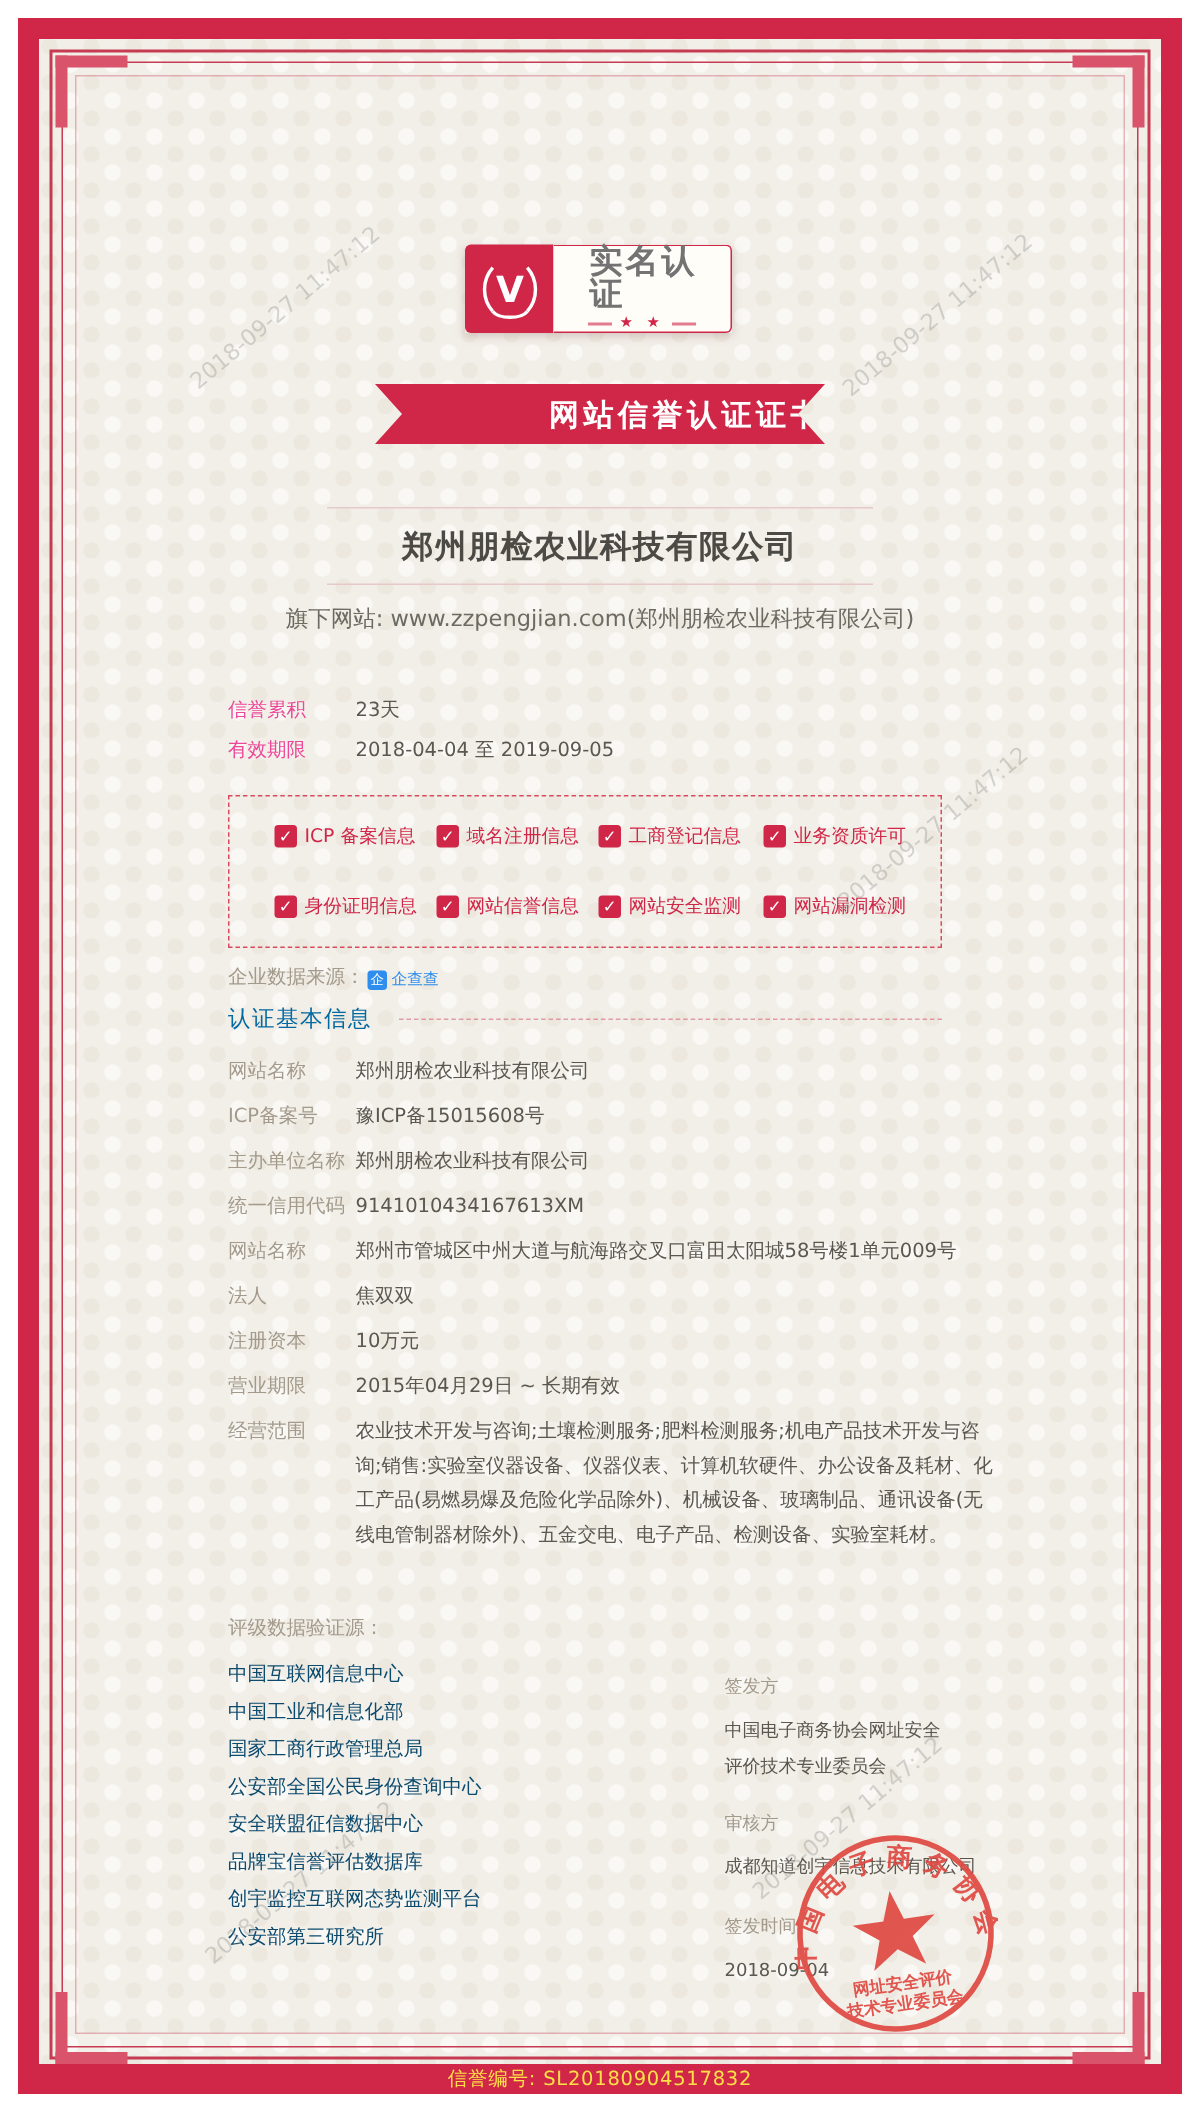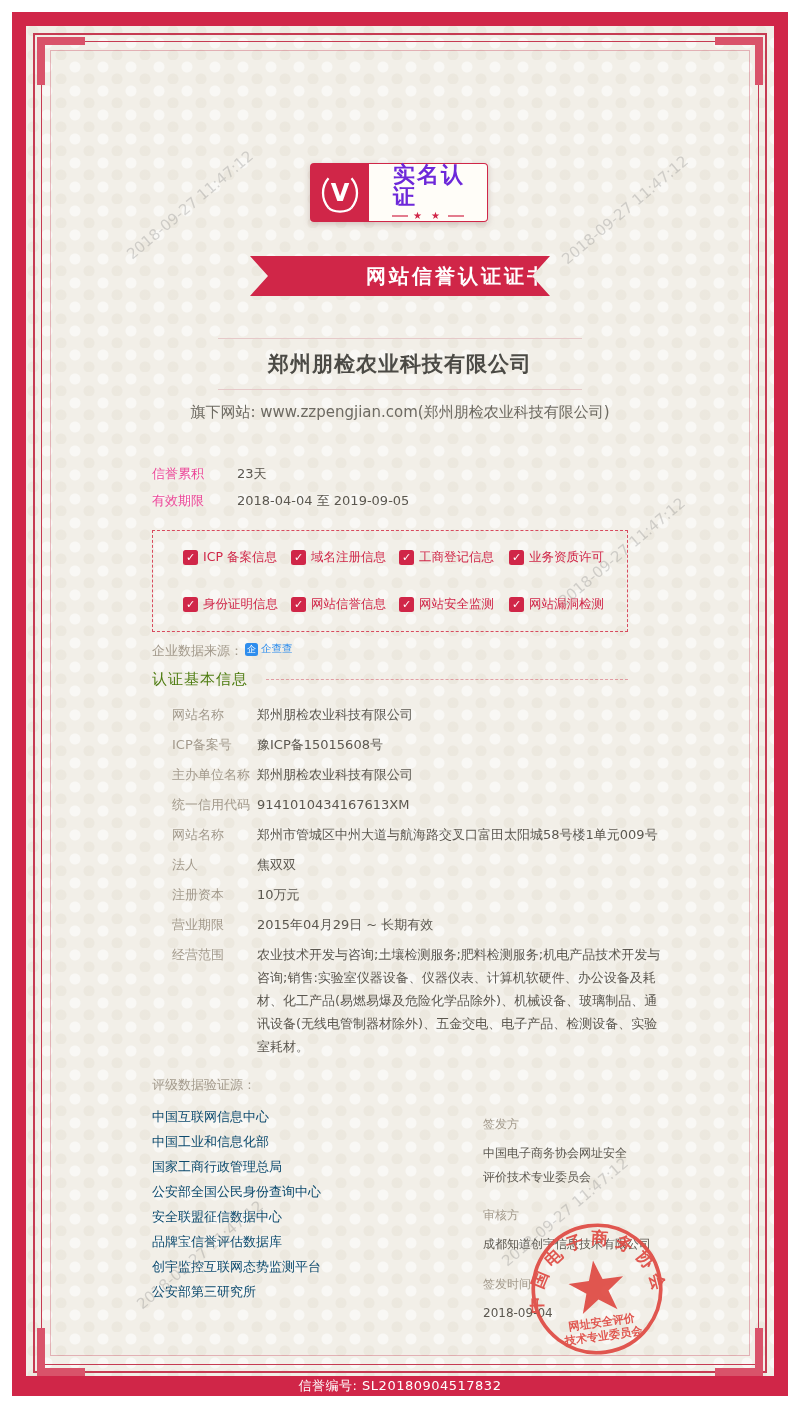--- a/index.html
+++ b/index.html
@@ -10,42 +10,42 @@
     background-image:
       radial-gradient(circle at 7px 7px, rgba(255,255,255,.55) 5px, rgba(255,255,255,0) 6px),
       radial-gradient(circle at 21px 19px, rgba(224,218,204,.32) 5px, rgba(0,0,0,0) 6px);
     background-size:28px 24px;}
   
   .band{position:absolute;background:#d02648;}
   .band-top{left:12px;top:12px;width:776px;height:14px;}
   .band-left{left:12px;top:12px;width:14px;height:1384px;}
   .band-right{left:774px;top:12px;width:14px;height:1384px;}
   .band-bottom{left:12px;top:1376px;width:776px;height:20px;display:flex;align-items:center;justify-content:center;}
-  .band-bottom .cert-no{color:#ffffff;font-size:13px;letter-spacing:.5px;}
+  .band-bottom .cert-no{color:#fde047;font-size:13px;letter-spacing:.5px;}
   
   .frame{position:absolute;pointer-events:none;}
   .frame-a{left:33px;top:33px;right:33px;bottom:33px;border:2px solid #c63b52;}
   .frame-b{left:41px;top:41px;right:41px;bottom:41px;border:1.5px solid #c63b52;}
   .frame-c{left:50px;top:50px;right:50px;bottom:50px;border:1px solid rgba(198,59,82,.35);}
   .corner{position:absolute;width:40px;height:40px;pointer-events:none;}
   .corner.tl{top:37px;left:37px;border-top:8px solid #d9536a;border-left:8px solid #d9536a;}
   .corner.tr{top:37px;right:37px;border-top:8px solid #d9536a;border-right:8px solid #d9536a;}
   .corner.bl{bottom:30px;left:37px;border-bottom:8px solid #d9536a;border-left:8px solid #d9536a;}
   .corner.br{bottom:30px;right:37px;border-bottom:8px solid #d9536a;border-right:8px solid #d9536a;}
   
   .wm{position:absolute;color:rgba(125,125,125,.30);font-size:15px;white-space:nowrap;
       transform:translate(-50%,-50%) rotate(-40deg);pointer-events:none;z-index:5;}
   
   .badge{position:absolute;left:310px;top:163px;width:178px;height:59px;display:flex;
          box-shadow:0 2px 6px rgba(150,110,110,.35);z-index:2;}
   .badge-left{width:59px;height:59px;background:#d02648;border-radius:4px 0 0 4px;
               display:flex;align-items:center;justify-content:center;}
   .badge-right{flex:1;background:#fffdf8;border:1.5px solid #d02648;border-left:none;
                border-radius:0 4px 4px 0;display:flex;flex-direction:column;align-items:center;justify-content:center;gap:3px;}
-  .badge-title{color:#6d28d9;font-size:22px;font-weight:bold;letter-spacing:2px;line-height:1;margin-left:24px;}
+  .badge-title{color:#737373;font-size:22px;font-weight:bold;letter-spacing:2px;line-height:1;margin-left:24px;}
   .star-row{display:flex;align-items:center;gap:5px;color:#d02648;}
   .star-row .dash{width:16px;height:1.5px;background:#d0264899;}
   .star-row .stars{font-size:10px;letter-spacing:3px;line-height:1;}
   
   .ribbon{position:absolute;left:250px;top:256px;width:300px;height:40px;background:#d02648;
           clip-path:polygon(0% 0%,100% 0%,94% 50%,100% 100%,0% 100%,6% 50%);
           display:flex;align-items:center;justify-content:flex-end;z-index:2;}
   .ribbon-title{color:#fff;font-size:20px;font-weight:bold;letter-spacing:3px;}
   
   .company-block{position:absolute;left:0;top:338px;width:800px;text-align:center;z-index:2;}
@@ -61,33 +61,33 @@
   .verify-box{position:absolute;left:152px;top:530px;width:476px;height:102px;
      border:1px dashed #d84a5e;box-sizing:border-box;z-index:2;
      display:grid;grid-template-columns:108px 108px 110px 116px;align-content:center;
      row-gap:30px;padding-left:30px;}
   .check-item{display:flex;align-items:center;gap:5px;}
   .checkbox{width:15px;height:15px;background:#d02648;border-radius:2.5px;color:#fff;
      font-size:11px;line-height:15px;text-align:center;flex:none;}
   .checkbox::after{content:"✓";}
   .check-label{color:#d02648;font-size:12.5px;white-space:nowrap;}
   
-  .data-source{position:absolute;left:152px;top:642px;display:flex;align-items:flex-start;font-size:13px;color:#a39a8c;z-index:2;font-family:Liberation Serif, serif;}
+  .data-source{position:absolute;left:152px;top:642px;display:flex;align-items:flex-end;font-size:13px;color:#a39a8c;z-index:2;font-family:Liberation Serif, serif;}
   .provider{display:flex;align-items:center;gap:3px;margin-left:2px;}
   .provider-icon{width:13px;height:13px;background:#2e8ded;border-radius:2.5px;color:#fff;
      font-size:9px;line-height:13px;text-align:center;flex:none;}
   .provider-name{color:#2e8ded;font-size:10.5px;}
   
   .section-head{position:absolute;left:152px;top:670px;width:476px;display:flex;align-items:center;z-index:2;}
-  .section-title{font-size:15px;color:#4d7c0f;letter-spacing:1px;flex:none;}
+  .section-title{font-size:15px;color:#0369a1;letter-spacing:1px;flex:none;}
   .section-dash{flex:1;margin-left:18px;border-top:1px dashed rgba(210,74,94,.5);height:0;}
   
   .info-table{position:absolute;left:152px;top:703px;width:510px;z-index:2;}
   .info-row{display:flex;align-items:flex-start;margin-bottom:7px;}
-  .info-label{width:85px;flex:none;color:#a39a8c;font-size:13px;line-height:23px;margin-left:20px;}
+  .info-label{width:85px;flex:none;color:#a39a8c;font-size:13px;line-height:23px;}
   .info-value{width:445px;color:#5b574f;font-size:13px;line-height:23px;}
   
   .sources{position:absolute;left:152px;top:1076px;z-index:2;}
   .sources-title{color:#a39a8c;font-size:13px;margin-bottom:10px;}
   .source-item{color:#0c4a6e;font-size:13px;line-height:25px;}
   .signoff{position:absolute;left:483px;top:1116px;z-index:2;font-size:12px;}
   .signoff .gray{color:#a39a8c;}
   .signoff .dark{color:#5b574f;line-height:24px;}
   .signoff .gap-lg{margin-top:16px;}
   .signoff .gap-md{margin-top:8px;}

